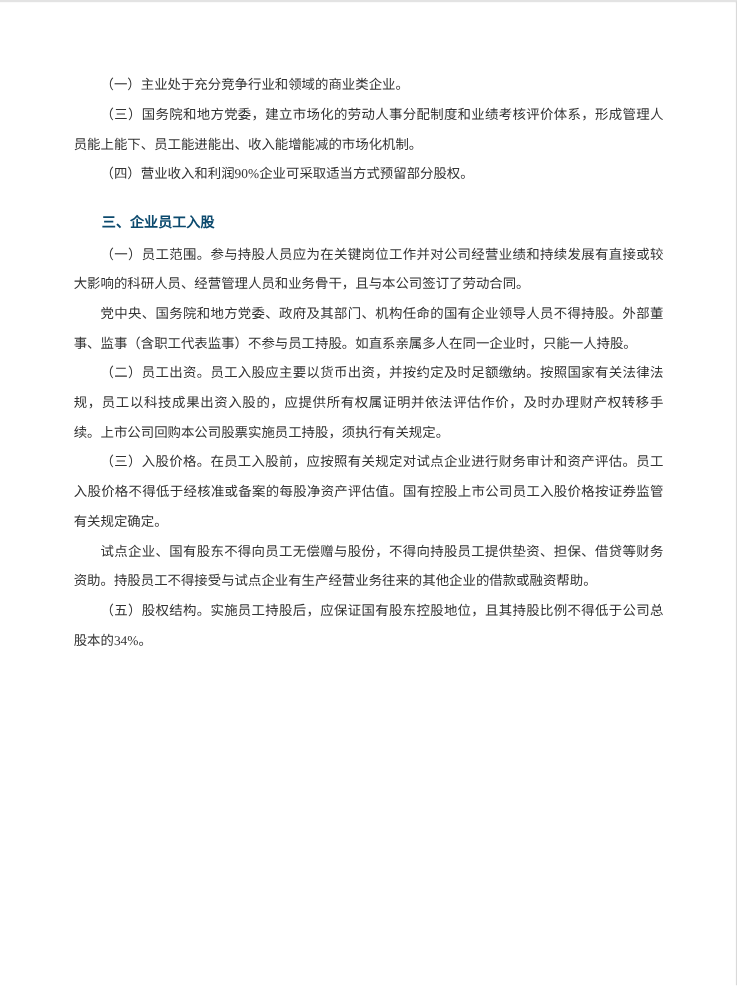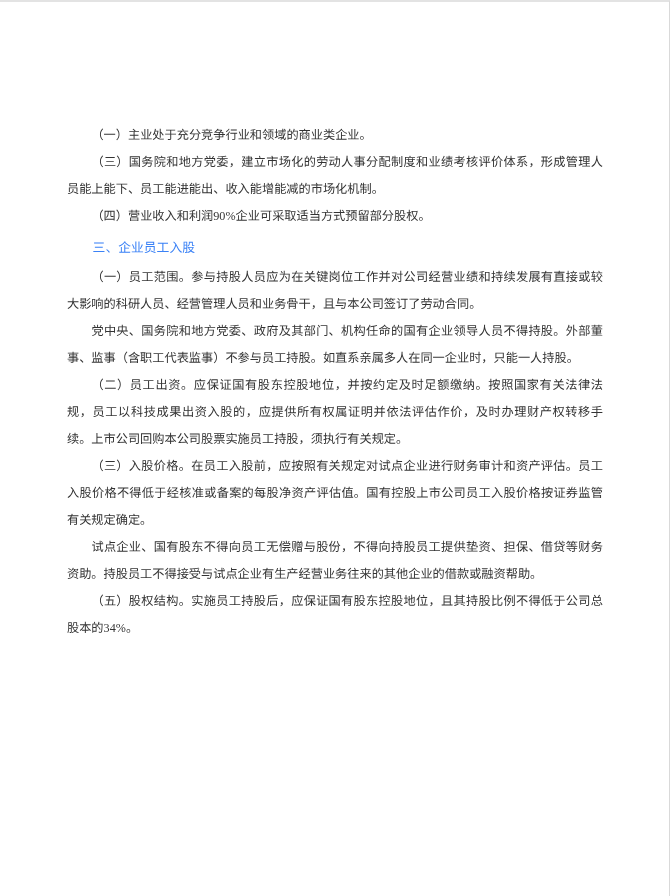--- a/index.html
+++ b/index.html
@@ -17,50 +17,50 @@
     width: 670px;
     height: 896px;
     box-sizing: border-box;
     background: #ffffff;
     border-top: 2px solid #e3e3e3;
     border-right: 1px solid #d9d9d9;
     overflow: hidden;
   }
   .content {
     box-sizing: border-box;
-    padding: 120px 66px 0 67px;
+    padding: 62px 66px 0 67px;
     font-family: "Liberation Serif", "DejaVu Serif", serif;
     font-size: 12.2px;
     line-height: 27px;
     color: #333333;
     text-align: justify;
   }
   .para {
     margin: 0;
     text-indent: 2em;
   }
   .heading {
-    margin: 4px 0 3px 0;
+    margin: 16px 0 3px 0;
     text-indent: 2em;
     font-family: "Liberation Sans", "DejaVu Sans", sans-serif;
-    font-weight: normal;
+    font-weight: bold;
     font-size: 12.8px;
-    color: #3b82f6;
+    color: #0c4a6e;
     text-align: left;
   }
 </style>
 </head>
 <body>
 
 <div class="page">
   <div class="content">
     <p class="para">（一）主业处于充分竞争行业和领域的商业类企业。</p>
     <p class="para">（三）国务院和地方党委，建立市场化的劳动人事分配制度和业绩考核评价体系，形成管理人员能上能下、员工能进能出、收入能增能减的市场化机制。</p>
     <p class="para">（四）营业收入和利润90%企业可采取适当方式预留部分股权。</p>
     <h3 class="heading">三、企业员工入股</h3>
     <p class="para">（一）员工范围。参与持股人员应为在关键岗位工作并对公司经营业绩和持续发展有直接或较大影响的科研人员、经营管理人员和业务骨干，且与本公司签订了劳动合同。</p>
     <p class="para">党中央、国务院和地方党委、政府及其部门、机构任命的国有企业领导人员不得持股。外部董事、监事（含职工代表监事）不参与员工持股。如直系亲属多人在同一企业时，只能一人持股。</p>
-    <p class="para">（二）员工出资。应保证国有股东控股地位，并按约定及时足额缴纳。按照国家有关法律法规，员工以科技成果出资入股的，应提供所有权属证明并依法评估作价，及时办理财产权转移手续。上市公司回购本公司股票实施员工持股，须执行有关规定。</p>
+    <p class="para">（二）员工出资。员工入股应主要以货币出资，并按约定及时足额缴纳。按照国家有关法律法规，员工以科技成果出资入股的，应提供所有权属证明并依法评估作价，及时办理财产权转移手续。上市公司回购本公司股票实施员工持股，须执行有关规定。</p>
     <p class="para">（三）入股价格。在员工入股前，应按照有关规定对试点企业进行财务审计和资产评估。员工入股价格不得低于经核准或备案的每股净资产评估值。国有控股上市公司员工入股价格按证券监管有关规定确定。</p>
     <p class="para">试点企业、国有股东不得向员工无偿赠与股份，不得向持股员工提供垫资、担保、借贷等财务资助。持股员工不得接受与试点企业有生产经营业务往来的其他企业的借款或融资帮助。</p>
     <p class="para">（五）股权结构。实施员工持股后，应保证国有股东控股地位，且其持股比例不得低于公司总股本的34%。</p>
   </div>
 </div>
 
 </body></html>

